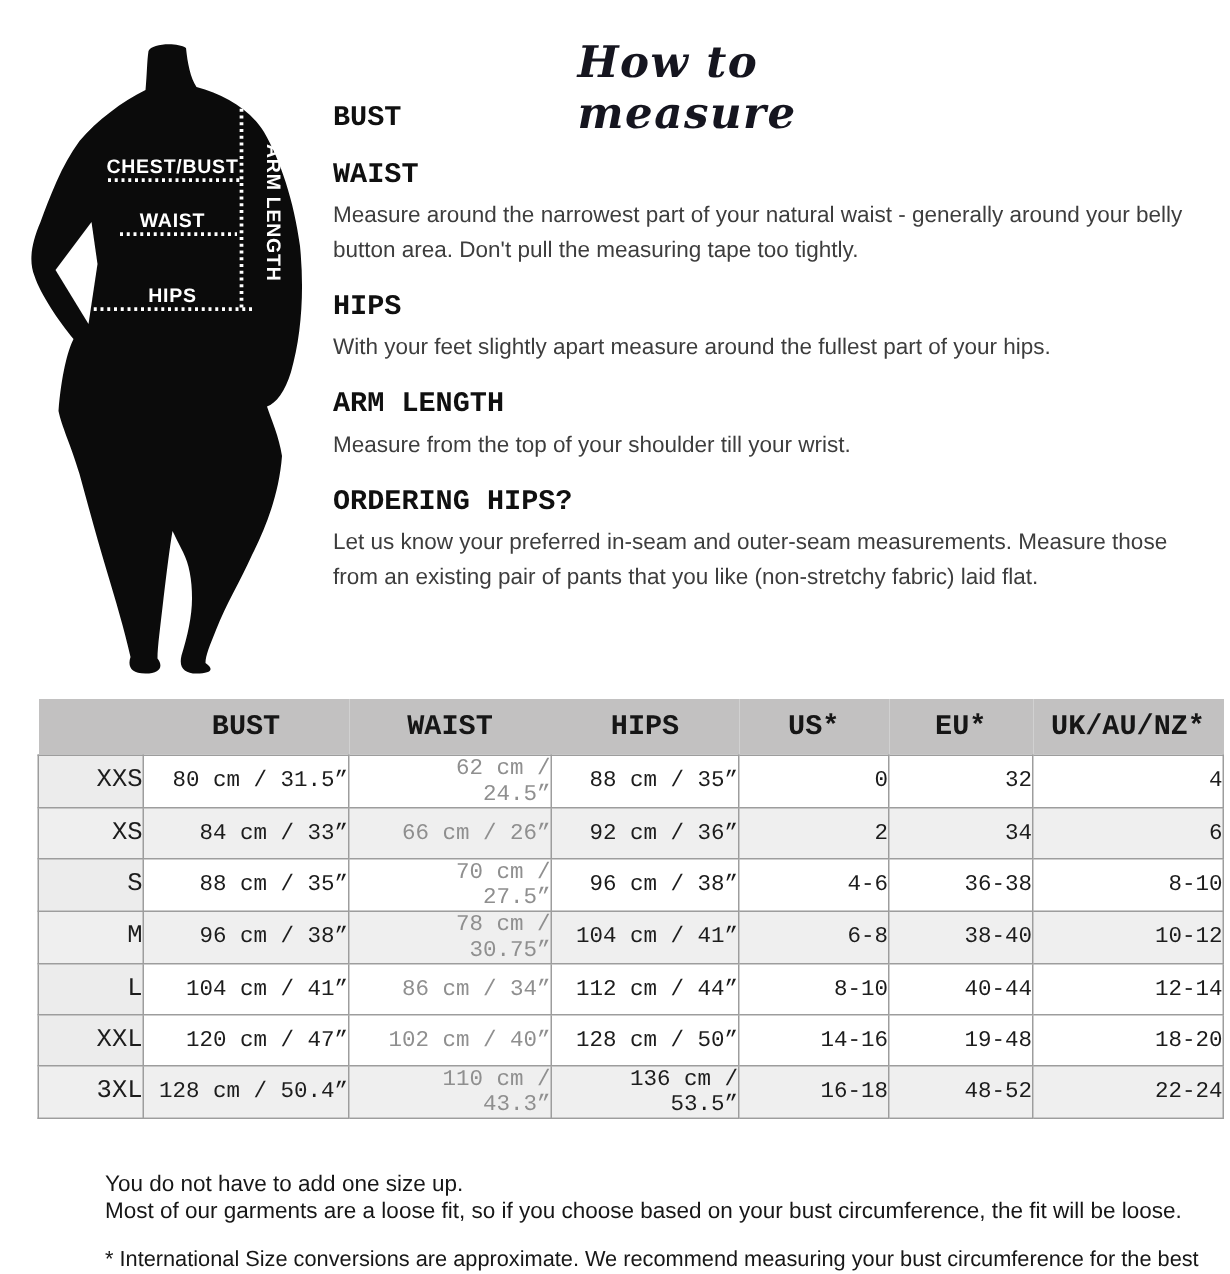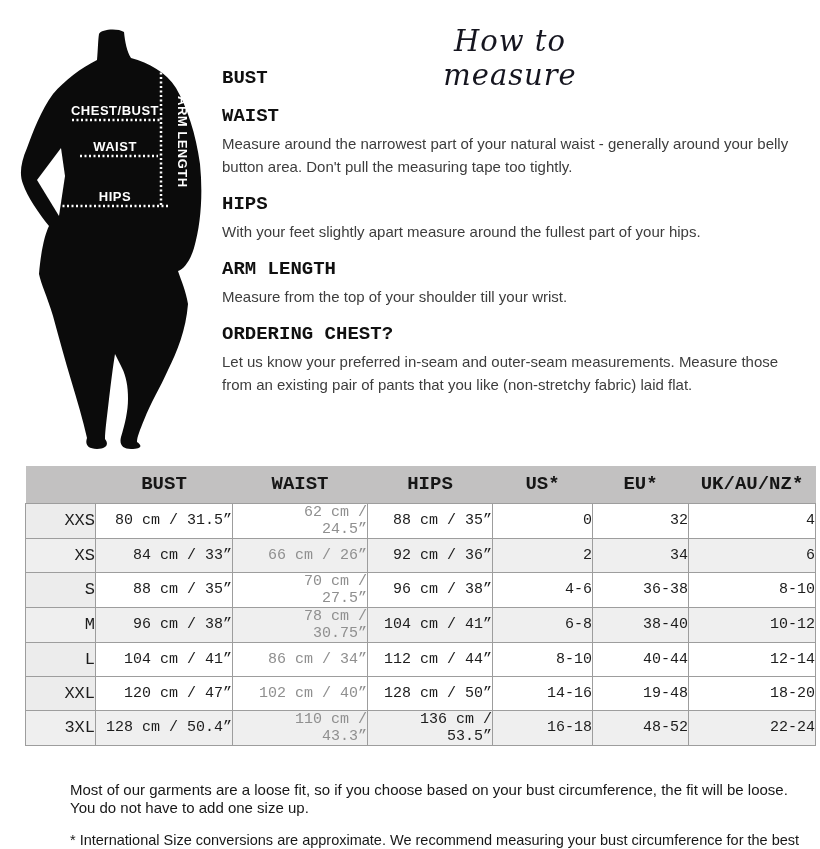--- a/index.html
+++ b/index.html
@@ -6,22 +6,22 @@
   html,body { width:820px; height:849px; background:#ffffff; overflow:hidden; }
   body { position:relative; font-family:"Liberation Sans", sans-serif; }
 
   
   .figure-wrap { position:absolute; left:15px; top:28px; width:200px; height:422px; }
   .figure-wrap svg { display:block; width:100%; height:100%; }
   .fig-label { font-family:"Liberation Sans", sans-serif; font-weight:bold; font-size:13px;
                letter-spacing:.5px; fill:#ffffff; }
 
   
-  .page-title { position:absolute; left:385px; top:24px; width:250px; text-align:center;
-                font-family:"DejaVu Serif", serif; font-style:italic; font-weight:normal;
+  .page-title { position:absolute; left:385px; top:24px; width:250px; text-align:left;
+                font-family:"DejaVu Serif", serif; font-style:italic; font-weight:bold;
                 font-size:29px; color:#15151f; letter-spacing:1px; }
 
   
   .instructions { position:absolute; left:222px; top:66px; width:580px; }
   .instr h2 { font-family:"Liberation Mono","DejaVu Sans Mono",monospace;
               font-size:19px; font-weight:700; color:#101010; letter-spacing:0;
               margin:14px 0 4px 0; line-height:24px; }
   .instr:first-child h2 { margin-top:0; }
   .instr p { font-size:15px; line-height:23px; color:#3d3d3d; }
 
@@ -110,21 +110,21 @@
   </section>
   <section class="instr">
     <h2>HIPS</h2>
     <p>With your feet slightly apart measure around the fullest part of your hips.</p>
   </section>
   <section class="instr">
     <h2>ARM LENGTH</h2>
     <p>Measure from the top of your shoulder till your wrist.</p>
   </section>
   <section class="instr">
-    <h2>ORDERING CHEST?</h2>
+    <h2>ORDERING HIPS?</h2>
     <p>Let us know your preferred in-seam and outer-seam measurements. Measure those from an existing pair of pants that you like (non-stretchy fabric) laid flat.</p>
   </section>
 </div>
 
 <table class="size-chart">
   <colgroup>
     <col class="c0">
       <col class="c1">
       <col class="c2">
       <col class="c3">
@@ -205,17 +205,17 @@
       <td>136 cm / 53.5”</td>
       <td>16-18</td>
       <td>48-52</td>
       <td>22-24</td>
     </tr>
   </tbody>
 </table>
 
 <div class="notes">
   <div class="fit-note">
+    <div>You do not have to add one size up.</div>
     <div>Most of our garments are a loose fit, so if you choose based on your bust circumference, the fit will be loose.</div>
-    <div>You do not have to add one size up.</div>
   </div>
   <div class="conversion-note">* International Size conversions are approximate. We recommend measuring your bust circumference for the best sizing.</div>
 </div>
 
 </body></html>

